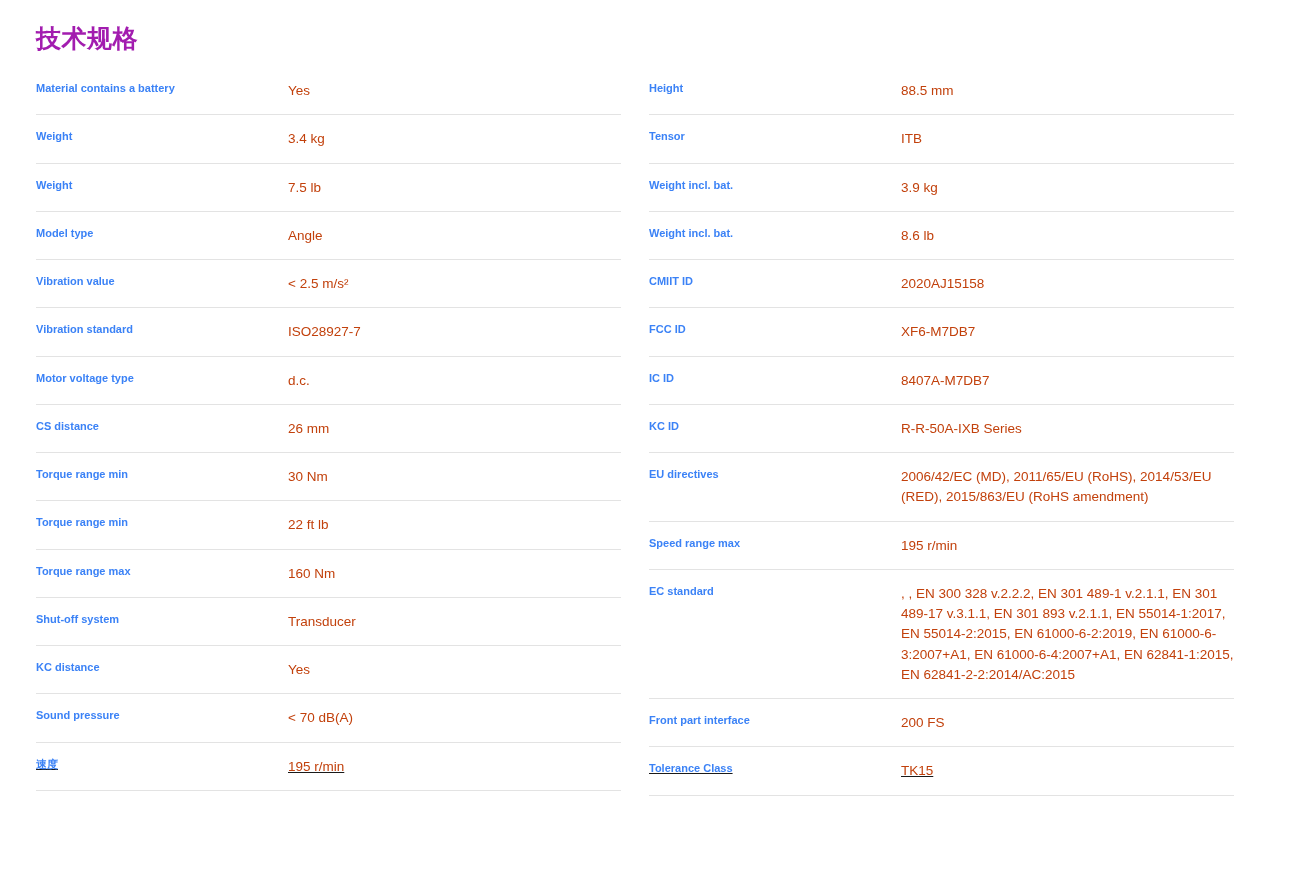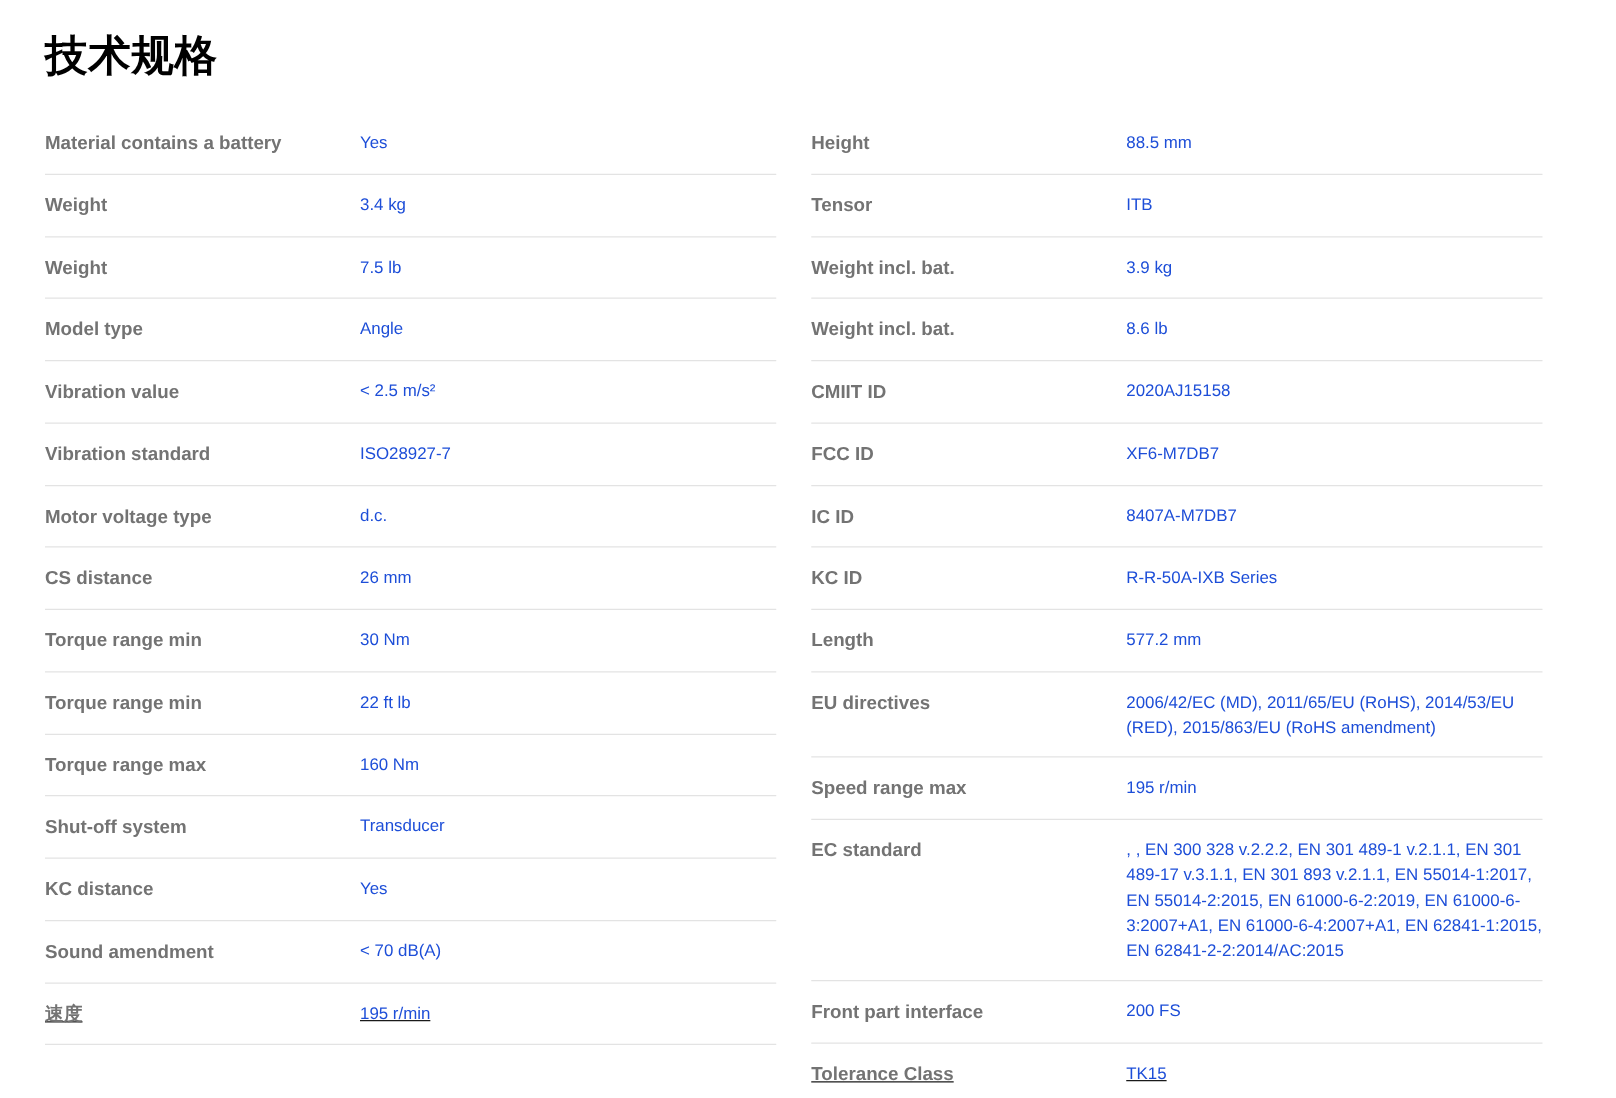--- a/index.html
+++ b/index.html
@@ -13,25 +13,25 @@
     font-family: "Liberation Sans", sans-serif;
     color: #1a1a1a;
     -webkit-font-smoothing: antialiased;
   }
   .page {
     width: 1293px;
     box-sizing: border-box;
     padding: 22px 96px 0 36px;
   }
   .page-title {
-    font-size: 34px;
+    font-size: 25px;
     font-weight: bold;
     letter-spacing: 0.5px;
-    margin: 0 0 22px 0;
-    color: #000000;
+    margin: 0 0 12px 0;
+    color: #a21caf;
   }
   .spec-columns {
     display: flex;
     flex-direction: row;
     align-items: flex-start;
     gap: 0;
   }
   .spec-col {
     width: 585px;
     flex: 0 0 585px;
@@ -48,33 +48,33 @@
     padding: 14px 0 13px 0;
     box-sizing: border-box;
   }
   .spec-row:last-child {
     border-bottom: 1px solid #e3e3e3;
     text-decoration: underline;
   }
   .spec-label {
     flex: 0 0 252px;
     width: 252px;
-    font-size: 15px;
+    font-size: 11px;
     font-weight: bold;
     line-height: 1.45;
-    color: #737373;
+    color: #3b82f6;
     padding-right: 10px;
     box-sizing: border-box;
   }
   .spec-value {
     flex: 1 1 auto;
     font-size: 13.5px;
     font-weight: normal;
     line-height: 1.5;
-    color: #1d4ed8;
+    color: #c2410c;
   }
 </style>
 </head>
 <body>
 
 <div class="page">
   <h1 class="page-title">技术规格</h1>
   <div class="spec-columns">
     <div class="spec-col left" id="col-left">
         <div class="spec-row">
@@ -123,21 +123,21 @@
         </div>
         <div class="spec-row">
           <div class="spec-label">Shut-off system</div>
           <div class="spec-value">Transducer</div>
         </div>
         <div class="spec-row">
           <div class="spec-label">KC distance</div>
           <div class="spec-value">Yes</div>
         </div>
         <div class="spec-row">
-          <div class="spec-label">Sound amendment</div>
+          <div class="spec-label">Sound pressure</div>
           <div class="spec-value">&lt; 70 dB(A)</div>
         </div>
         <div class="spec-row">
           <div class="spec-label">速度</div>
           <div class="spec-value">195 r/min</div>
         </div>
       </div>
     <div class="spec-col right" id="col-right">
         <div class="spec-row">
           <div class="spec-label">Height</div>
@@ -165,24 +165,20 @@
         </div>
         <div class="spec-row">
           <div class="spec-label">IC ID</div>
           <div class="spec-value">8407A-M7DB7</div>
         </div>
         <div class="spec-row">
           <div class="spec-label">KC ID</div>
           <div class="spec-value">R-R-50A-IXB Series</div>
         </div>
         <div class="spec-row">
-          <div class="spec-label">Length</div>
-          <div class="spec-value">577.2 mm</div>
-        </div>
-        <div class="spec-row">
           <div class="spec-label">EU directives</div>
           <div class="spec-value">2006/42/EC (MD), 2011/65/EU (RoHS), 2014/53/EU (RED), 2015/863/EU (RoHS amendment)</div>
         </div>
         <div class="spec-row">
           <div class="spec-label">Speed range max</div>
           <div class="spec-value">195 r/min</div>
         </div>
         <div class="spec-row">
           <div class="spec-label">EC standard</div>
           <div class="spec-value">, , EN 300 328 v.2.2.2, EN 301 489-1 v.2.1.1, EN 301 489-17 v.3.1.1, EN 301 893 v.2.1.1, EN 55014-1:2017, EN 55014-2:2015, EN 61000-6-2:2019, EN 61000-6-3:2007+A1, EN 61000-6-4:2007+A1, EN 62841-1:2015, EN 62841-2-2:2014/AC:2015</div>

